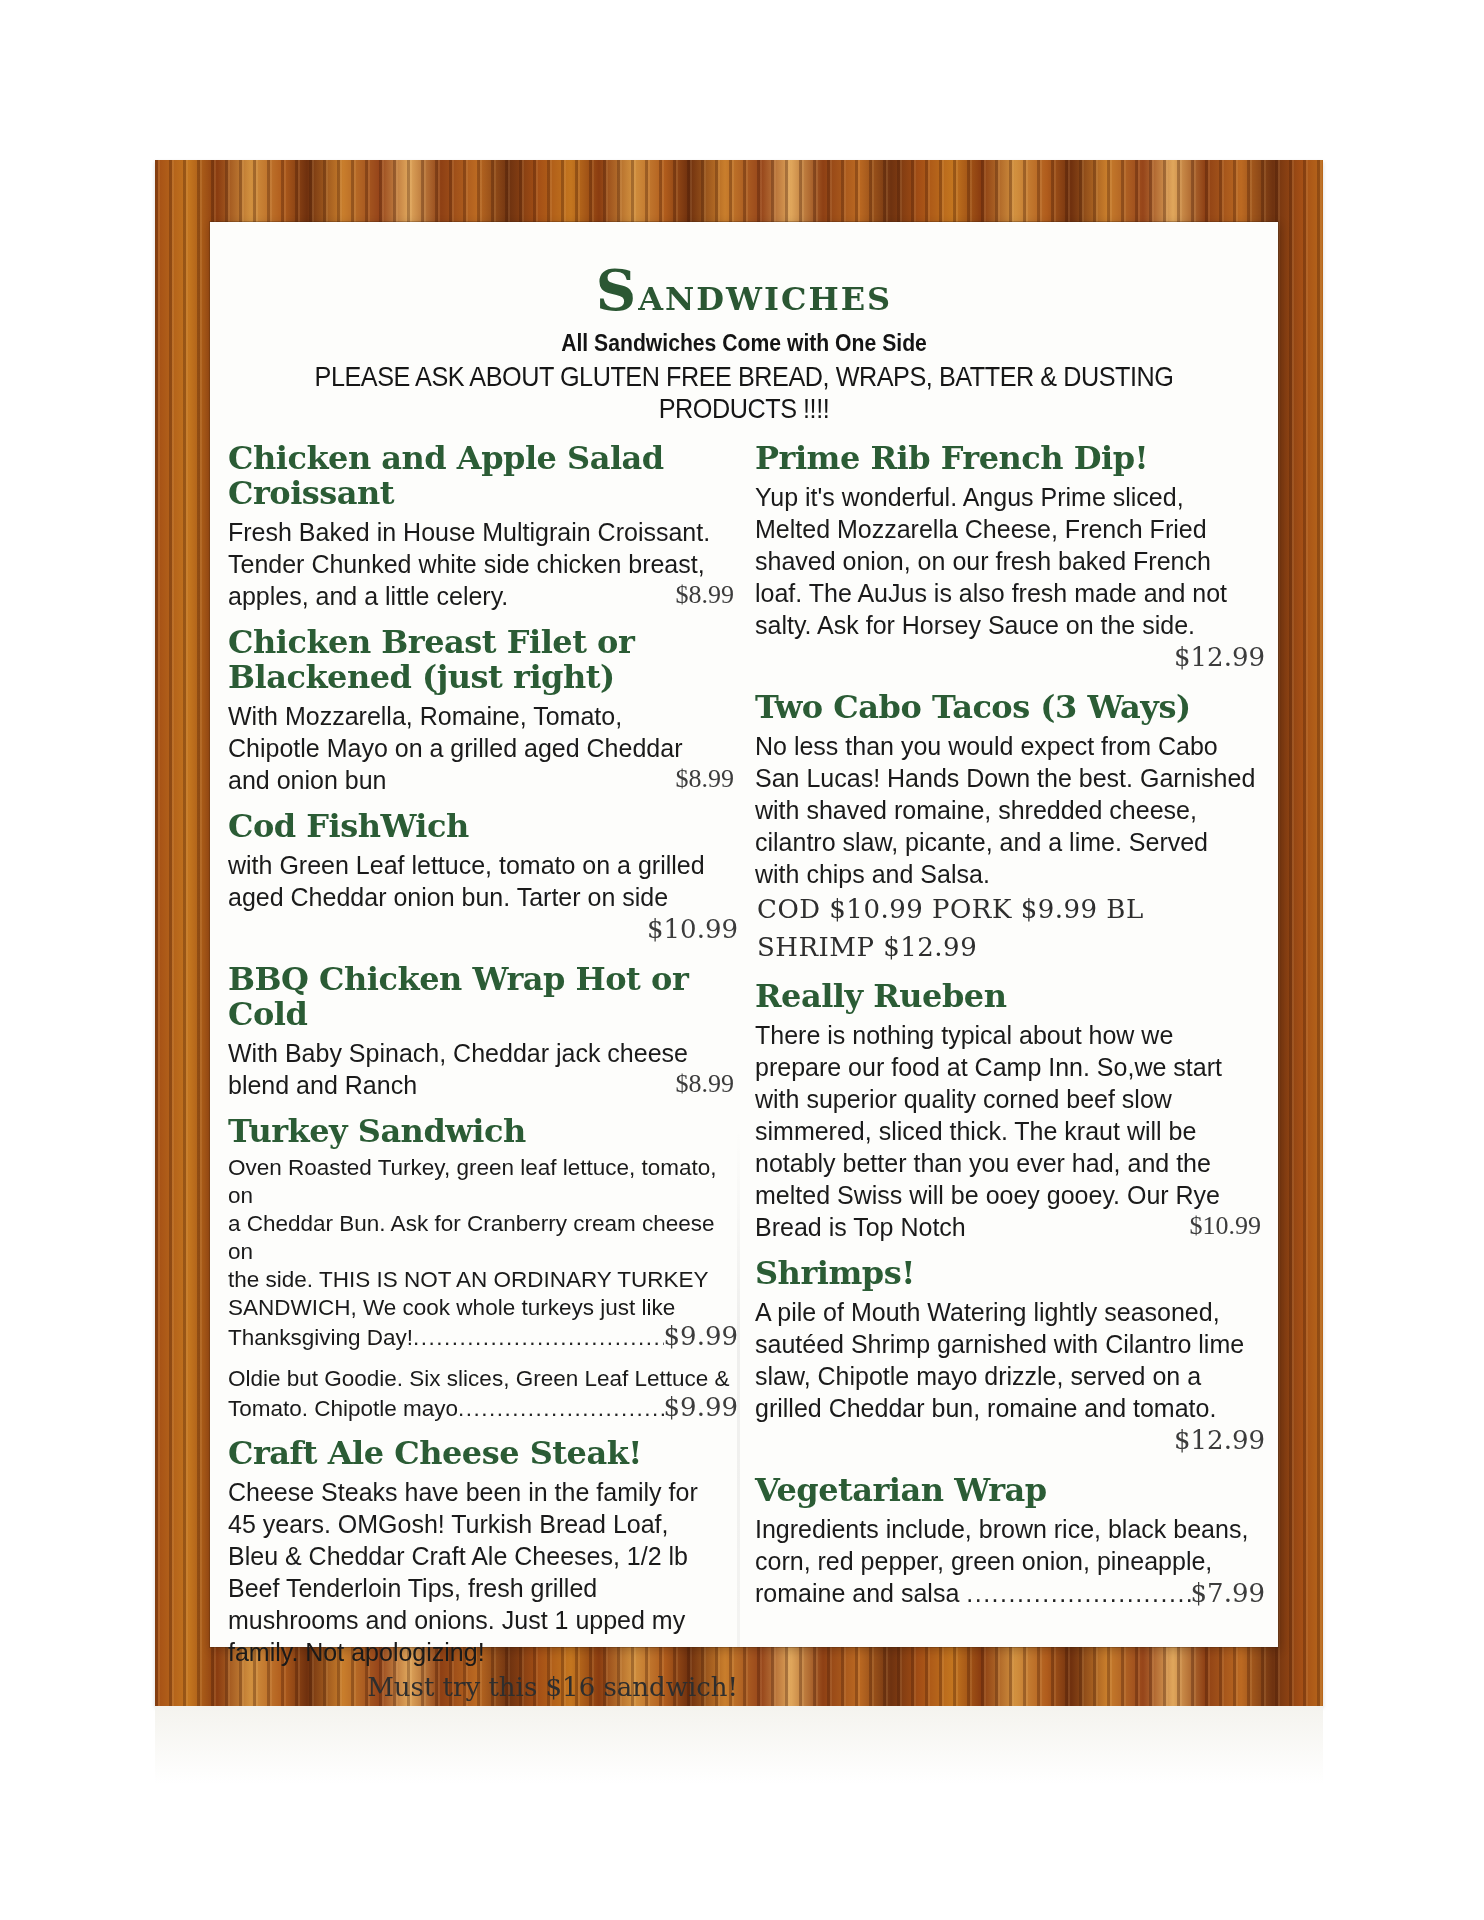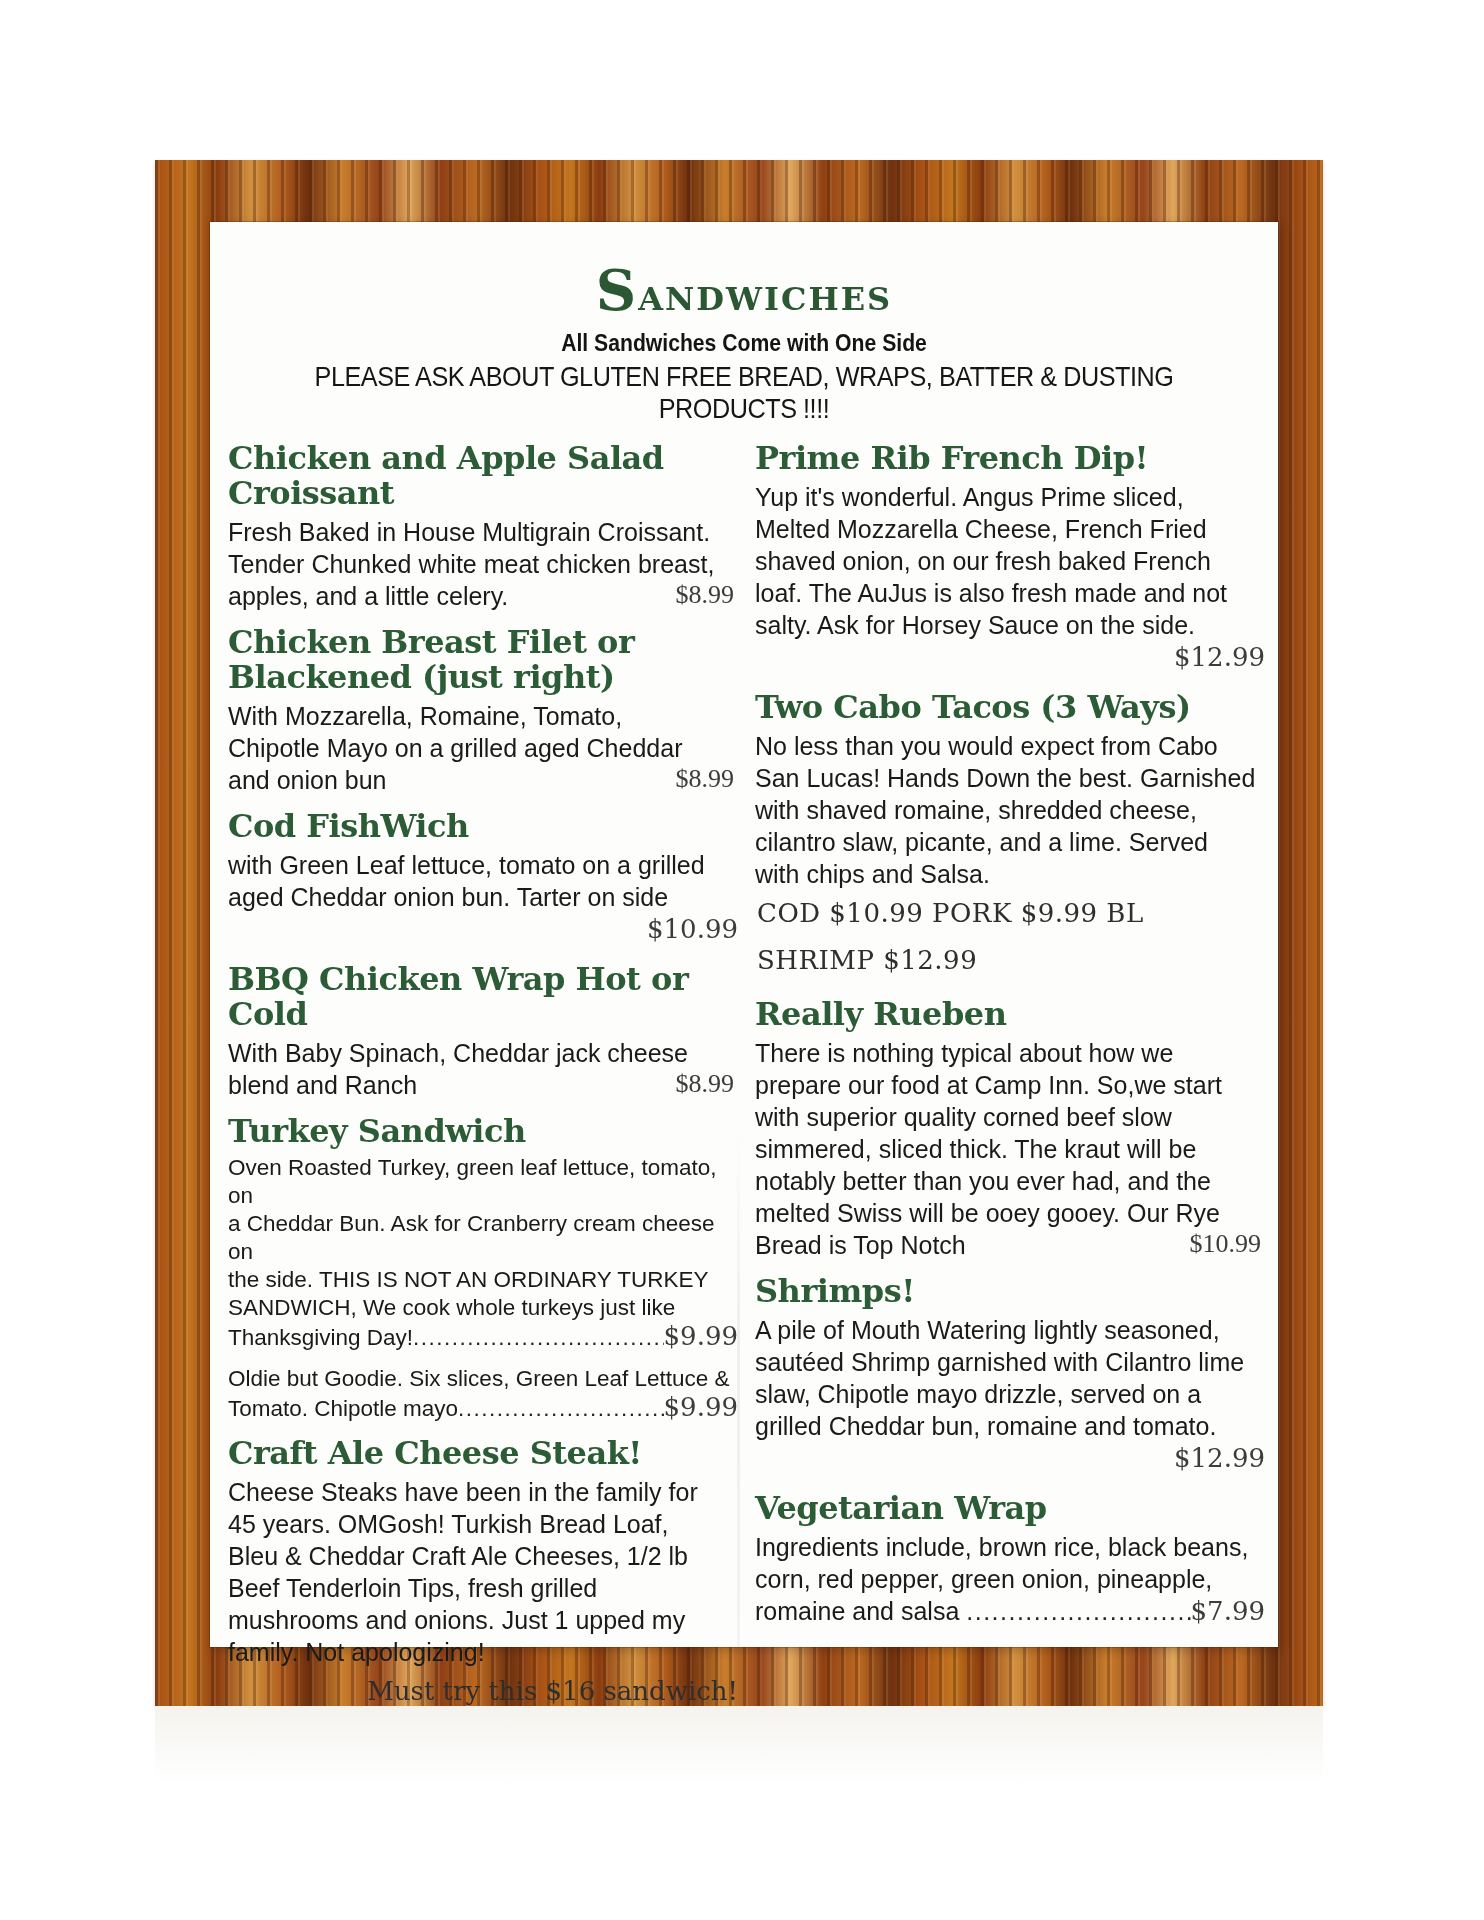--- a/index.html
+++ b/index.html
@@ -152,21 +152,21 @@
     flex: 1 1 auto;
     min-width: 0;
     overflow: hidden;
     white-space: nowrap;
     letter-spacing: 1.5px;
     color: #222;
   }
   .item-note {
     font-family: "DejaVu Serif", "Liberation Serif", serif;
     font-size: 26px;
-    line-height: 47px;
+    line-height: 38px;
     color: #2e2e2e;
     margin: 0;
   }
   .item-note.right { text-align: right; }
   .item-note.left  { text-align: left; padding-left: 2px; letter-spacing: 0.5px; }
 </style>
 </head>
 <body>
 
 <div class="stage">
@@ -176,21 +176,21 @@
         <h1 class="menu-title">Sandwiches</h1>
         <div class="subtitle">All Sandwiches Come with One Side</div>
         <div class="notice">PLEASE ASK ABOUT GLUTEN FREE BREAD, WRAPS, BATTER &amp; DUSTING PRODUCTS !!!!</div>
       </div>
       <div class="cols">
         <div class="col">
             <section class="item">
               <h3 class="item-name">Chicken and Apple Salad
 Croissant</h3>
               <p class="item-desc"><span class="desc-text">Fresh Baked in House Multigrain Croissant.
-Tender Chunked white meat chicken breast,
+Tender Chunked white side chicken breast,
 apples, and a little celery.</span><span class="price price-abs">$8.99</span></p>
             </section>
             <section class="item">
               <h3 class="item-name">Chicken Breast Filet or
 Blackened (just right)</h3>
               <p class="item-desc"><span class="desc-text">With Mozzarella, Romaine, Tomato,
 Chipotle Mayo on a grilled aged Cheddar
 and onion bun</span><span class="price price-abs">$8.99</span></p>
             </section>
             <section class="item">

